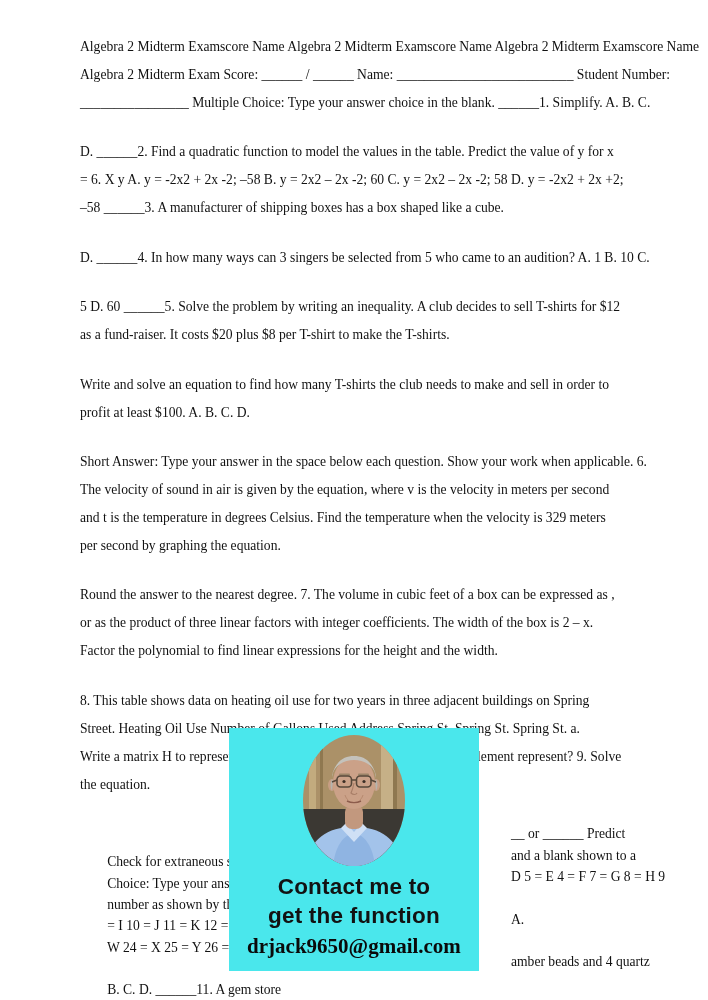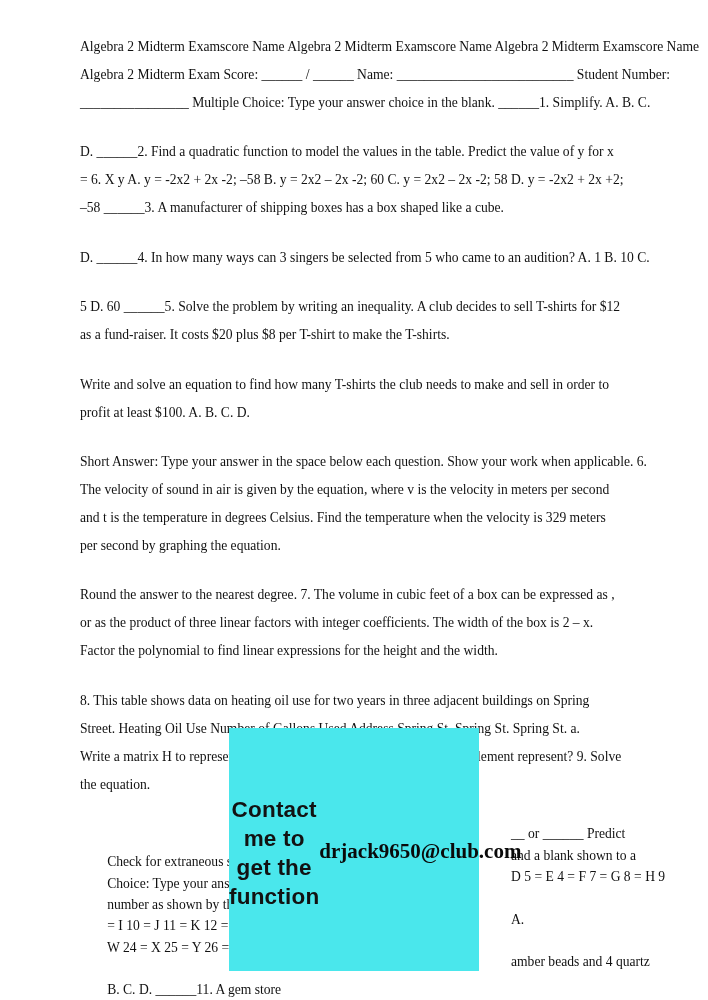--- a/index.html
+++ b/index.html
@@ -23,21 +23,21 @@
   .frag-para { margin: 0 0 21.4px 0; }
   .frag-line { position: relative; white-space: pre; height: 21.4px; }
   .frag-right { position: absolute; left: 431px; top: 0; white-space: pre; }
 
   .overlay {
     position: absolute;
     left: 229px; top: 728px;
     width: 250px; height: 243px;
     z-index: 5;
     display: flex;
-    flex-direction: row;
+    flex-direction: column;
     align-items: center;
     background: #4ae7ec;
   }
   .photo { width: 102px; height: 131px; margin-top: 7px; display: block; }
   .heading {
     font-family: "Liberation Sans", sans-serif;
     font-weight: 700;
     font-size: 22.5px;
     line-height: 29px;
     letter-spacing: 0.2px;
@@ -146,16 +146,16 @@
         <circle cx="61" cy="46.5" r="1.6" fill="#3c2f26"></circle>
         <path d="M51,48 C50,53 49,56 48,58 C50,60 53,60 54,58" fill="none" stroke="#a97f68" stroke-width="1.2"></path>
         <path d="M44,66 C48,68 54,68 58,66" fill="none" stroke="#8c5c4c" stroke-width="1.4"></path>
         <path d="M42,60 C43,63 44,64 45,65 M60,60 C59,63 58,64 57,65" stroke="#b18468" stroke-width="0.8" fill="none"></path>
       </g>
     </svg>
     <div class="heading">
       <div>Contact me to</div>
       <div>get the function</div>
     </div>
-    <div class="email">drjack9650@club.com</div>
+    <div class="email">drjack9650@gmail.com</div>
   </div>
 
 </div>
 
 </body></html>

